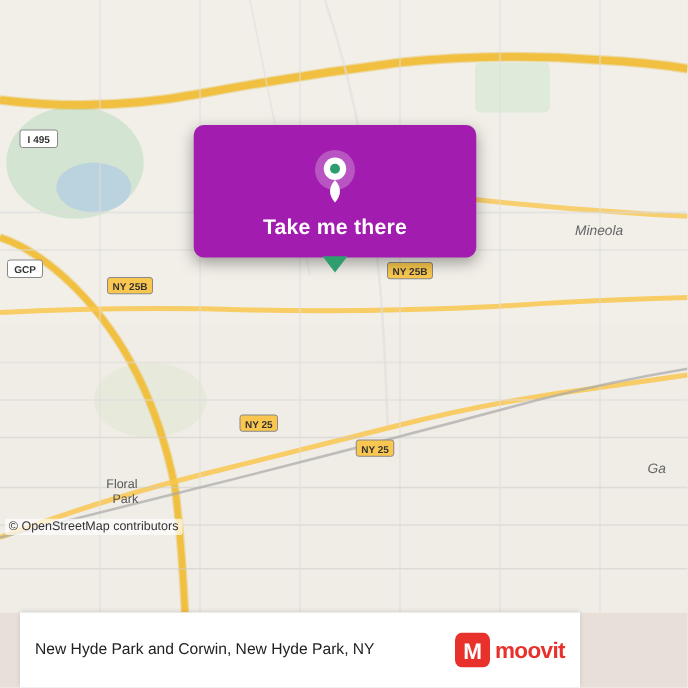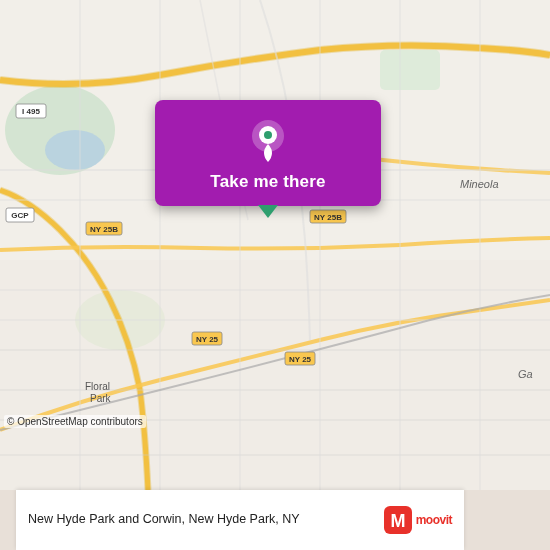--- a/index.html
+++ b/index.html
@@ -95,21 +95,21 @@
       flex-shrink: 0;
     }
 
     .moovit-m {
       width: 28px;
       height: 28px;
       margin-right: 4px;
     }
 
     .moovit-text {
-      font-size: 12px;
+      font-size: 18px;
       font-weight: 700;
       color: #e8312a;
       letter-spacing: -0.5px;
     }
 
     #location-text {
       font-size: 12.5px;
       color: #222;
       line-height: 1.4;
       flex: 1;

